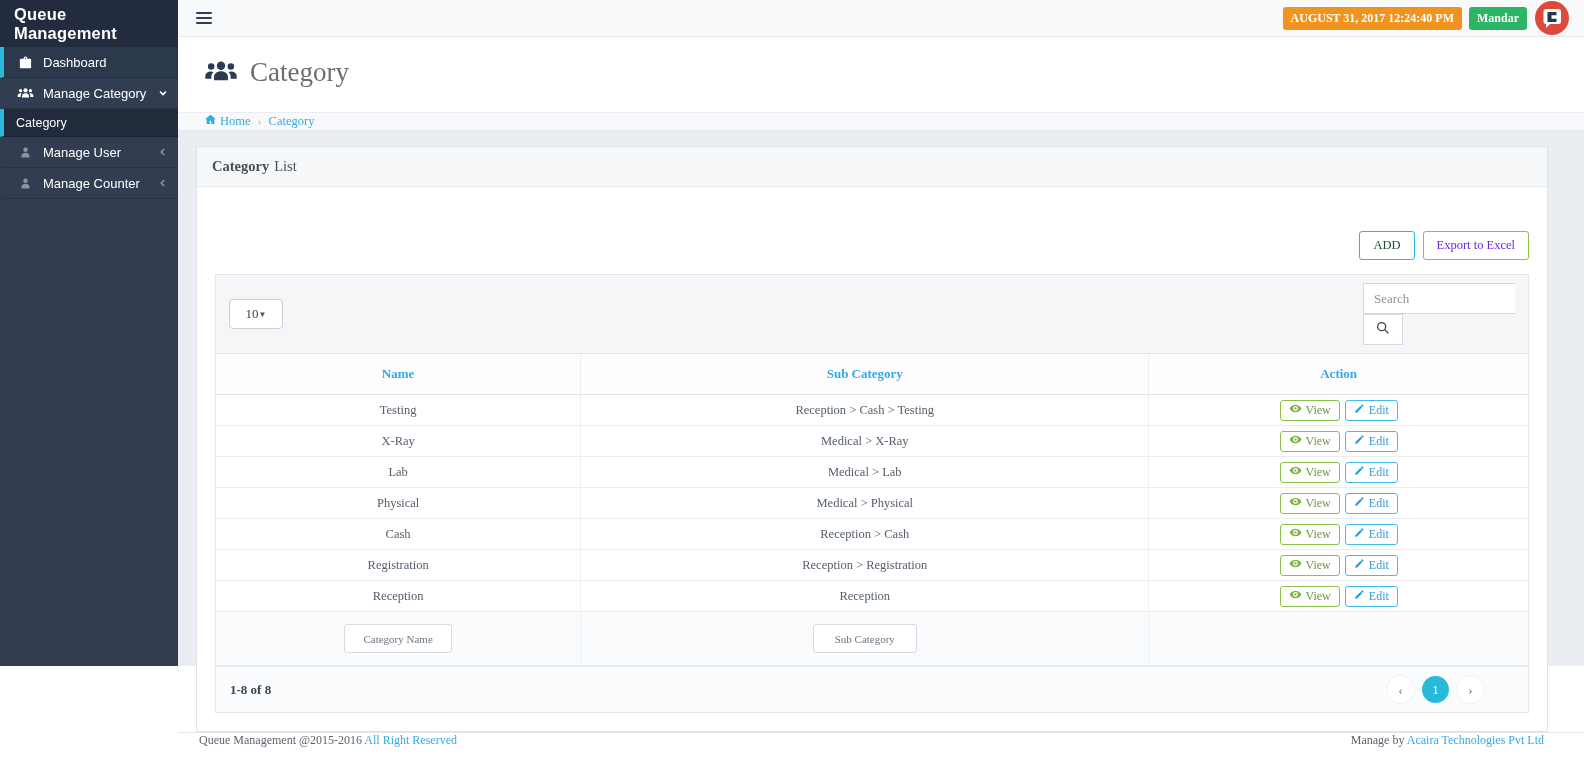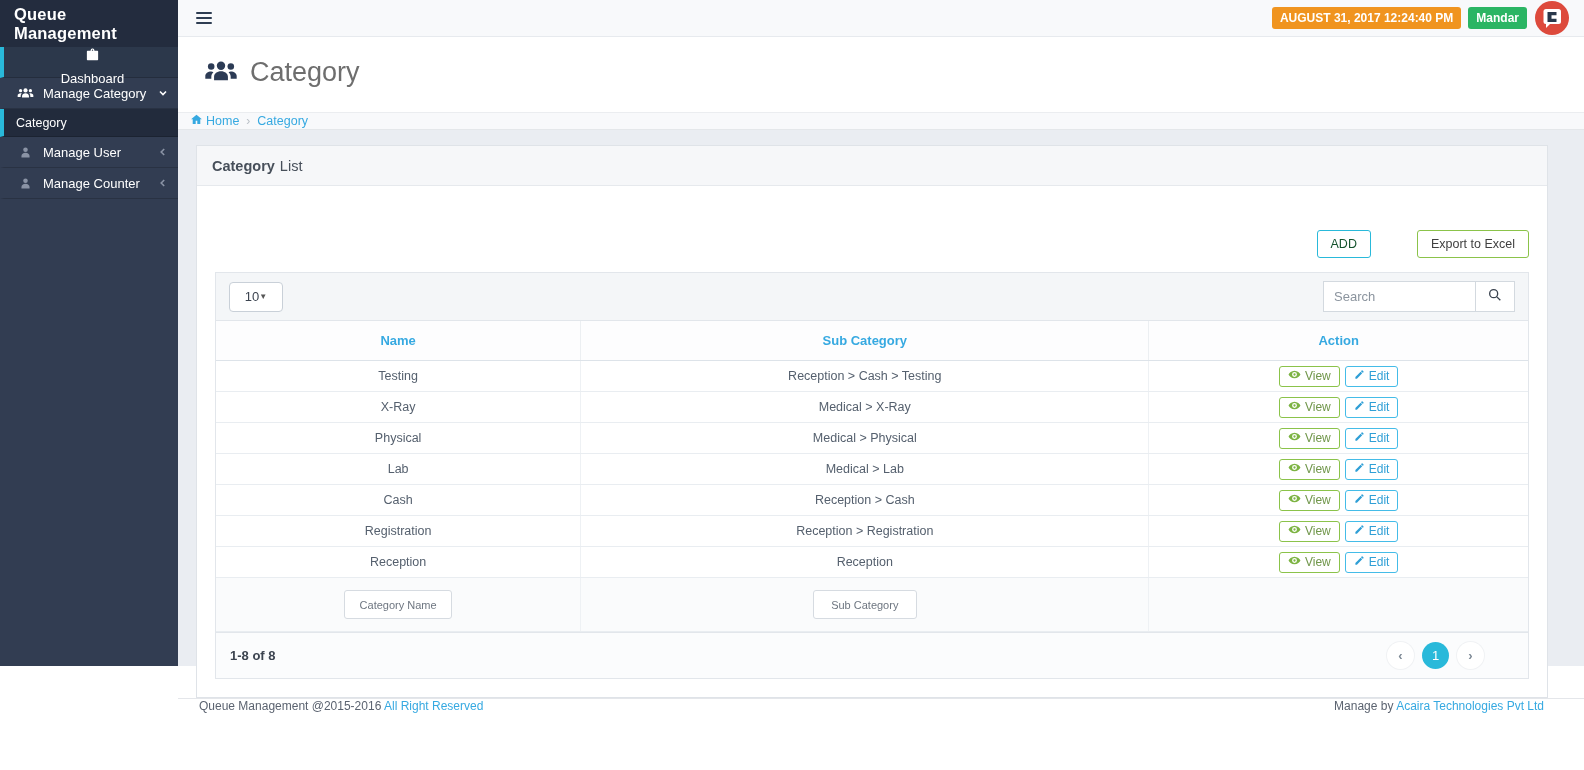--- a/index.html
+++ b/index.html
@@ -6,56 +6,56 @@
   html,body { width:1584px; height:770px; overflow:hidden; font-family:"Liberation Sans", sans-serif; background:#fff; }
   .app { display:flex; width:1584px; height:666px; }
 
   
   .sidebar { width:178px; min-width:178px; background:var(--sidebar,#323d52); display:flex; flex-direction:column; }
   .sidebar-brand { height:47px; background:var(--sidebar_darker,#232c3e); color:#fff; font-size:16.5px; font-weight:bold; display:flex; align-items:center; padding:0 14px; letter-spacing:.2px; }
   .menu { display:flex; flex-direction:column; }
   .menu-item { height:31px; display:flex; align-items:center; gap:9px; padding:0 10px 0 13px; color:#fff; font-size:13px; border-bottom:1px solid rgba(0,0,0,.18); border-left:4px solid transparent; cursor:pointer; }
   .menu-item .mi-icon { width:17px; display:flex; justify-content:center; }
   .menu-item .chev { margin-left:auto; display:flex; }
-  .menu-item.active-top { background:#2c384b; border-left-color:var(--accent,#29b9da);flex-direction:column; }
+  .menu-item.active-top { background:#2c384b; border-left-color:var(--accent,#29b9da); }
   .menu-sub { height:28px; display:flex; align-items:center; background:var(--sidebar_dark,#222b3c); border-left:4px solid var(--accent,#29b9da); color:#fff; font-size:12.5px; padding-left:12px; border-bottom:1px solid rgba(0,0,0,.18); cursor:pointer; }
 
   
-  .main { flex:1; display:flex; flex-direction:column; background:#eaedf2; }
+  .main { flex:1; display:flex; flex-direction:column; background:#eaedf2;font-family:Liberation Serif, serif; }
   .navbar { height:47px; background:#f8f9fb; border-bottom:1px solid #e7eaee; display:flex; align-items:center; padding:0 14px 0 18px; }
   .hamburger { width:16px; display:flex; flex-direction:column; gap:3px; cursor:pointer; }
   .hamburger span { height:2px; background:#2e3d52; border-radius:1px; }
   .nav-right { margin-left:auto; display:flex; align-items:center; gap:7px; }
   .badge { border-radius:3px; color:#fff; font-size:12px; font-weight:bold; padding:4px 8px; }
   .badge-orange { background:var(--orange,#f0941f); }
   .badge-green { background:var(--badge_green,#2bb564); }
   .logo-circle { width:36px; height:36px; display:flex; cursor:pointer; }
 
   .content-header { background:#fff; padding:20px 26px 24px 26px; display:flex; align-items:center; gap:12px; }
   .page-title { font-size:27px; font-weight:300; color:#6e6e6e; }
-  .breadcrumb-bar { background:#f8f9fb; border-top:1px solid #ebedf0; border-bottom:1px solid #e4e7ea; height:30px; display:flex; align-items:center; padding:0 12px; font-size:12.5px; gap:7px; }
+  .breadcrumb-bar { background:#f8f9fb; border-top:1px solid #ebedf0; border-bottom:1px solid #e4e7ea; height:30px; display:flex; align-items:center; padding:0 26px; font-size:12.5px; gap:7px; }
   .crumb { color:var(--link,#36a9e1); text-decoration:none; display:flex; align-items:center; gap:3px; cursor:pointer; }
   .crumb-sep { color:#b9bfc6; font-size:12px; }
 
   .content { flex:1; padding:15px 36px 0 18px; }
   .panel { background:#fff; border:1px solid #dfe3e8; min-height:545px; }
   .panel-heading { background:#f6f7f9; border-bottom:1px solid #e6e9ed; height:40px; display:flex; align-items:center; padding:0 15px; font-size:14.5px; color:#474f5a; }
   .panel-heading b { margin-right:5px; }
   .panel-body { padding:18px; }
 
   .actions-row { display:flex; justify-content:flex-end; gap:8px; margin-bottom:14px; margin-top:26px; }
   .btn-outline { background:#fff; border-radius:3px; font-size:12.5px; padding:6px 13px; cursor:pointer; font-family:inherit; }
   .btn-add { border:1px solid var(--accent,#29b9da); color:#14532d; }
-  .btn-export { border:1px solid var(--green,#8bc34a); color:#404040;margin-left:38px; }
+  .btn-export { border:1px solid var(--green,#8bc34a); color:#6d28d9; }
 
   .table-wrap { border:1px solid #e2e6eb; }
   .table-toolbar { background:#f4f6f8; border-bottom:1px solid #e2e6eb; display:flex; align-items:center; justify-content:space-between; padding:8px 13px; }
   .page-size { width:54px; height:30px; background:#fff; border:1px solid #c9d0d8; border-radius:4px; display:flex; align-items:center; justify-content:center; gap:0; font-size:13px; color:#3c4450; cursor:pointer; }
   .page-size .caret { font-size:8px; color:#555; }
-  .search-group { display:flex; }
+  .search-group { display:flex;flex-direction:column; }
   .search-input { width:152px; height:31px; border:1px solid #d3d9df; border-right:none; border-radius:0; padding:0 10px; font-size:13px; color:#3c4450; outline:none; font-family:inherit; background:#fff; }
   .search-input::placeholder { color:#8b949e; }
   .search-btn { width:40px; height:31px; background:#fff; border:1px solid #d3d9df; display:flex; align-items:center; justify-content:center; cursor:pointer; }
 
   table.grid { width:100%; border-collapse:collapse; table-layout:fixed; }
   table.grid col.c1 { width:27.8%; } table.grid col.c2 { width:43.3%; } table.grid col.c3 { width:28.9%; }
   table.grid th { color:var(--link,#36a9e1); font-size:13px; font-weight:bold; text-align:center; padding:12px 6px; border-bottom:1px solid #dde3e9; border-right:1px solid #eceff2; background:#fdfdfe; }
   table.grid th:last-child, table.grid td:last-child { border-right:none; }
   table.grid td { font-size:12.5px; color:var(--text,#55606e); text-align:center; height:31px; padding:2px 6px; border-bottom:1px solid #e9edf1; border-right:1px solid #eef1f4; background:#fff; }
   .action-btns { display:flex; justify-content:center; gap:5px; }
@@ -279,43 +279,43 @@
                         <button class="btn-mini btn-edit">
                           <span><svg width="11" height="11" viewBox="0 0 24 24">
                               <path d="M3 17.6V21h3.4L17.9 9.5 14.5 6 3 17.6zM20.8 7.2c.5-.5.5-1.3 0-1.8l-2.2-2.2c-.5-.5-1.3-.5-1.8 0l-1.6 1.6 3.5 3.5 2.1-1.1z" fill="#2f9fd6"></path>
                             </svg></span>
                           <span>Edit</span>
                         </button>
                       </div>
                     </td>
                   </tr>
                   <tr>
+                    <td>Lab</td>
+                    <td>Medical &gt; Lab</td>
+                    <td>
+                      <div class="action-btns">
+                        <button class="btn-mini btn-view">
+                          <span><svg width="13" height="11" viewBox="0 0 24 18">
+                              <path d="M12 2C6.5 2 2.3 6.2 1 9c1.3 2.8 5.5 7 11 7s9.7-4.2 11-7c-1.3-2.8-5.5-7-11-7zm0 11.5A4.5 4.5 0 1 1 12 4.5a4.5 4.5 0 0 1 0 9z" fill="#7cb342"></path>
+                              <circle cx="12" cy="9" r="2.1" fill="#7cb342"></circle>
+                            </svg></span>
+                          <span>View</span>
+                        </button>
+                        <button class="btn-mini btn-edit">
+                          <span><svg width="11" height="11" viewBox="0 0 24 24">
+                              <path d="M3 17.6V21h3.4L17.9 9.5 14.5 6 3 17.6zM20.8 7.2c.5-.5.5-1.3 0-1.8l-2.2-2.2c-.5-.5-1.3-.5-1.8 0l-1.6 1.6 3.5 3.5 2.1-1.1z" fill="#2f9fd6"></path>
+                            </svg></span>
+                          <span>Edit</span>
+                        </button>
+                      </div>
+                    </td>
+                  </tr>
+                  <tr>
                     <td>Physical</td>
                     <td>Medical &gt; Physical</td>
-                    <td>
-                      <div class="action-btns">
-                        <button class="btn-mini btn-view">
-                          <span><svg width="13" height="11" viewBox="0 0 24 18">
-                              <path d="M12 2C6.5 2 2.3 6.2 1 9c1.3 2.8 5.5 7 11 7s9.7-4.2 11-7c-1.3-2.8-5.5-7-11-7zm0 11.5A4.5 4.5 0 1 1 12 4.5a4.5 4.5 0 0 1 0 9z" fill="#7cb342"></path>
-                              <circle cx="12" cy="9" r="2.1" fill="#7cb342"></circle>
-                            </svg></span>
-                          <span>View</span>
-                        </button>
-                        <button class="btn-mini btn-edit">
-                          <span><svg width="11" height="11" viewBox="0 0 24 24">
-                              <path d="M3 17.6V21h3.4L17.9 9.5 14.5 6 3 17.6zM20.8 7.2c.5-.5.5-1.3 0-1.8l-2.2-2.2c-.5-.5-1.3-.5-1.8 0l-1.6 1.6 3.5 3.5 2.1-1.1z" fill="#2f9fd6"></path>
-                            </svg></span>
-                          <span>Edit</span>
-                        </button>
-                      </div>
-                    </td>
-                  </tr>
-                  <tr>
-                    <td>Lab</td>
-                    <td>Medical &gt; Lab</td>
                     <td>
                       <div class="action-btns">
                         <button class="btn-mini btn-view">
                           <span><svg width="13" height="11" viewBox="0 0 24 18">
                               <path d="M12 2C6.5 2 2.3 6.2 1 9c1.3 2.8 5.5 7 11 7s9.7-4.2 11-7c-1.3-2.8-5.5-7-11-7zm0 11.5A4.5 4.5 0 1 1 12 4.5a4.5 4.5 0 0 1 0 9z" fill="#7cb342"></path>
                               <circle cx="12" cy="9" r="2.1" fill="#7cb342"></circle>
                             </svg></span>
                           <span>View</span>
                         </button>
                         <button class="btn-mini btn-edit">

